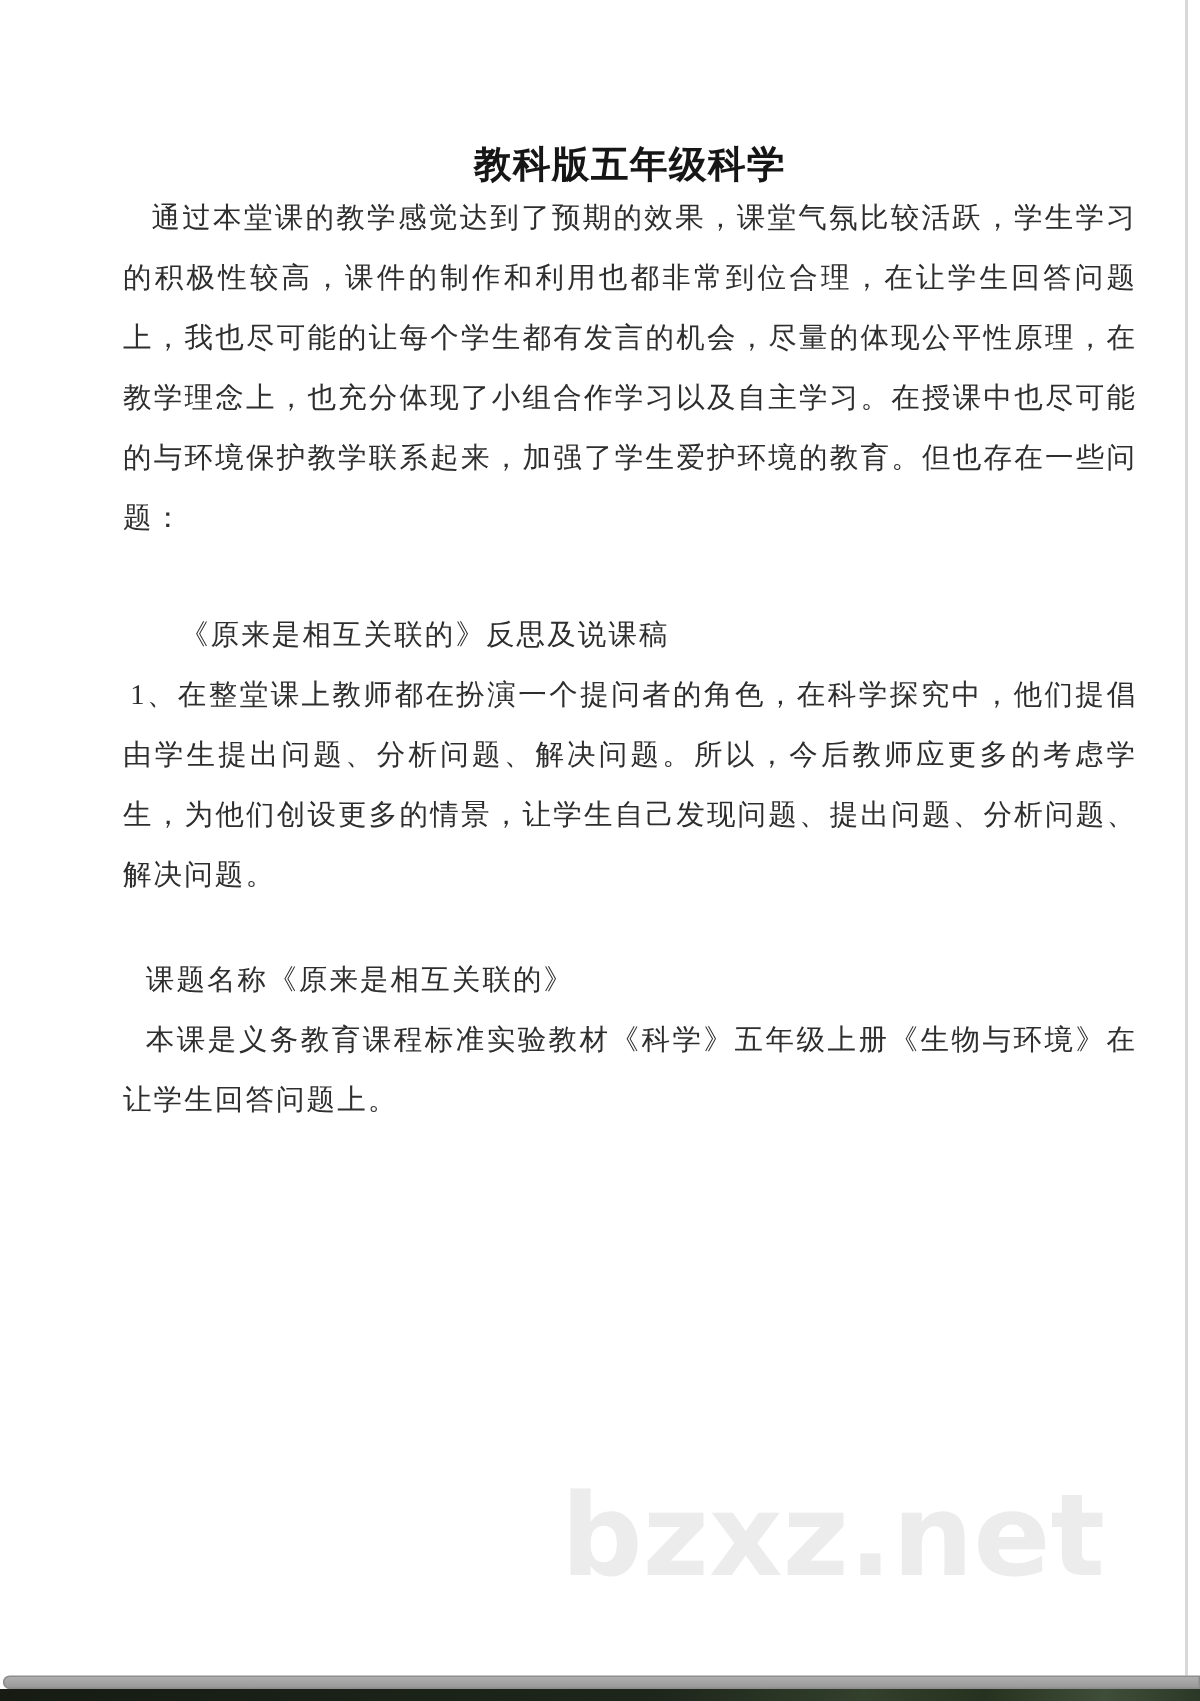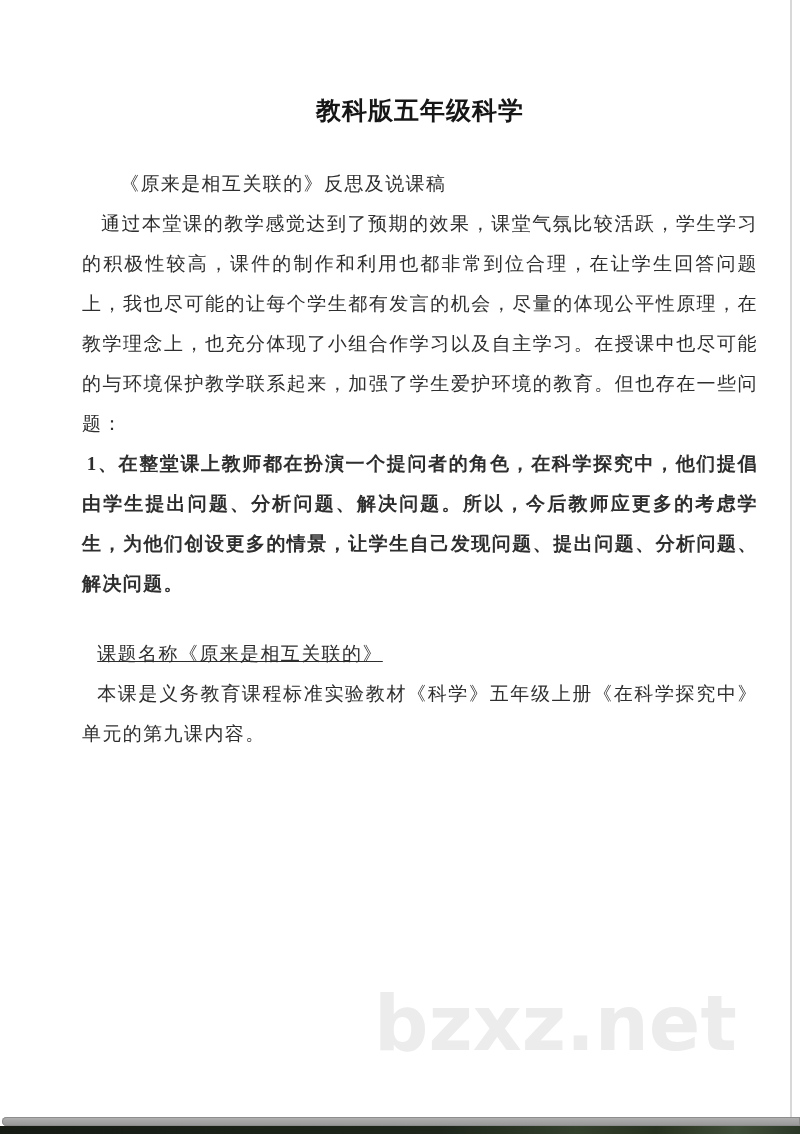--- a/index.html
+++ b/index.html
@@ -32,23 +32,23 @@
     font-size: 19px;
     line-height: 40px;
     letter-spacing: 1.4px;
     text-align: justify;
     text-justify: inter-ideograph;
     color: #2e2e2e;
   }
   .first-para   { margin-top: 38px; }
   .indent-2     { text-indent: 2em; }
   .indent-1     { text-indent: 1em; }
-  .indent-sm    { text-indent: 0.25em; font-weight: bold; }
+  .indent-sm    { text-indent: 0.25em; }
   .indent-08    { text-indent: 0.8em; }
-  .section-gap  { margin-top: 30px; text-decoration: underline; }
+  .section-gap  { margin-top: 30px; }
   .watermark {
     position: absolute;
     z-index: 0;
     left: 374px;
     top: 986px;
     font-family: "DejaVu Sans", "Liberation Sans", sans-serif;
     font-weight: 700;
     font-size: 76px;
     line-height: 1;
     color: #ececec;
@@ -91,31 +91,31 @@
 <body>
 
 <div class="viewport">
 
   <div class="watermark">bzxz.net</div>
 
   <div class="page-content">
 
     <h1 class="doc-title">教科版五年级科学</h1>
 
+    <p class="para indent-1">通过本堂课的教学感觉达到了预期的效果，课堂气氛比较活跃，学生学习的积极性较高，课件的制作和利用也都非常到位合理，在让学生回答问题上，我也尽可能的让每个学生都有发言的机会，尽量的体现公平性原理，在教学理念上，也充分体现了小组合作学习以及自主学习。在授课中也尽可能的与环境保护教学联系起来，加强了学生爱护环境的教育。但也存在一些问题：</p>
+
     <p class="para indent-2 first-para">《原来是相互关联的》反思及说课稿</p>
-
-    <p class="para indent-1">通过本堂课的教学感觉达到了预期的效果，课堂气氛比较活跃，学生学习的积极性较高，课件的制作和利用也都非常到位合理，在让学生回答问题上，我也尽可能的让每个学生都有发言的机会，尽量的体现公平性原理，在教学理念上，也充分体现了小组合作学习以及自主学习。在授课中也尽可能的与环境保护教学联系起来，加强了学生爱护环境的教育。但也存在一些问题：</p>
 
     <p class="para indent-sm">1、在整堂课上教师都在扮演一个提问者的角色，在科学探究中，他们提倡由学生提出问题、分析问题、解决问题。所以，今后教师应更多的考虑学生，为他们创设更多的情景，让学生自己发现问题、提出问题、分析问题、解决问题。</p>
 
 
     <p class="para indent-08 section-gap">课题名称《原来是相互关联的》</p>
 
 
-    <p class="para indent-08">本课是义务教育课程标准实验教材《科学》五年级上册《在科学探究中》单元的第九课内容。</p>
+    <p class="para indent-08">本课是义务教育课程标准实验教材《科学》五年级上册《生物与环境》在让学生回答问题上。</p>
 
 
   </div>
 
   <div class="v-divider"></div>
 
   <div class="h-scrollbar"></div>
 
   <div class="bottom-strip"></div>
 

